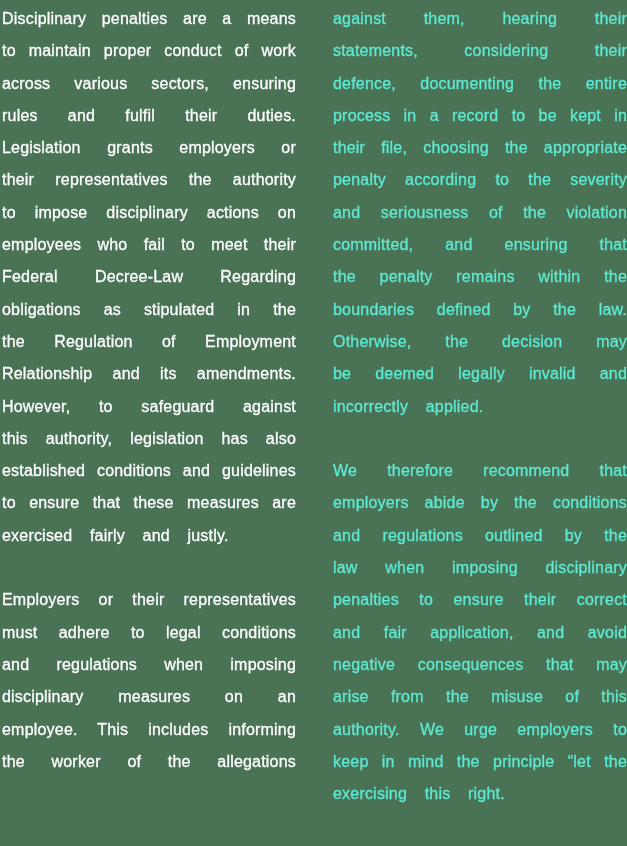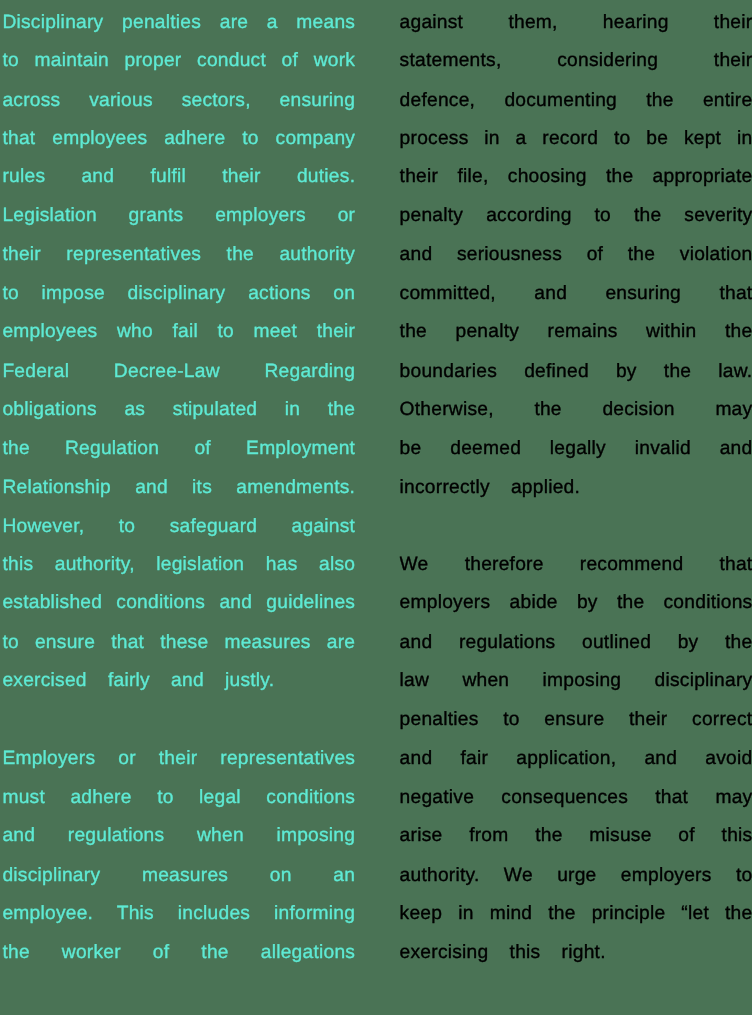--- a/index.html
+++ b/index.html
@@ -36,25 +36,24 @@
   .line.loose {
     text-align-last: left;
     word-spacing: 13px;
   }
   .line.blank { height: 32.3px; }
 </style>
 </head>
 <body style="background: rgb(74, 115, 85);">
 
 <div class="page">
-  <div class="column" style="color: #5eead4;">
+  <div class="column" style="color: #ffffff;">
       <div class="line">Disciplinary penalties are a means</div>
       <div class="line">to maintain proper conduct of work</div>
       <div class="line">across various sectors, ensuring</div>
-      <div class="line">that employees adhere to company</div>
       <div class="line">rules and fulfil their duties.</div>
       <div class="line">Legislation grants employers or</div>
       <div class="line">their representatives the authority</div>
       <div class="line">to impose disciplinary actions on</div>
       <div class="line">employees who fail to meet their</div>
       <div class="line">Federal Decree-Law Regarding</div>
       <div class="line">obligations as stipulated in the</div>
       <div class="line">the Regulation of Employment</div>
       <div class="line">Relationship and its amendments.</div>
       <div class="line">However, to safeguard against</div>
@@ -63,21 +62,21 @@
       <div class="line">to ensure that these measures are</div>
       <div class="line loose">exercised fairly and justly.</div>
       <div class="line blank"></div>
       <div class="line">Employers or their representatives</div>
       <div class="line">must adhere to legal conditions</div>
       <div class="line">and regulations when imposing</div>
       <div class="line">disciplinary measures on an</div>
       <div class="line">employee. This includes informing</div>
       <div class="line">the worker of the allegations</div>
     </div>
-  <div class="column" style="color: #000000;">
+  <div class="column" style="color: #5eead4;">
       <div class="line">against them, hearing their</div>
       <div class="line">statements, considering their</div>
       <div class="line">defence, documenting the entire</div>
       <div class="line">process in a record to be kept in</div>
       <div class="line">their file, choosing the appropriate</div>
       <div class="line">penalty according to the severity</div>
       <div class="line">and seriousness of the violation</div>
       <div class="line">committed, and ensuring that</div>
       <div class="line">the penalty remains within the</div>
       <div class="line">boundaries defined by the law.</div>

